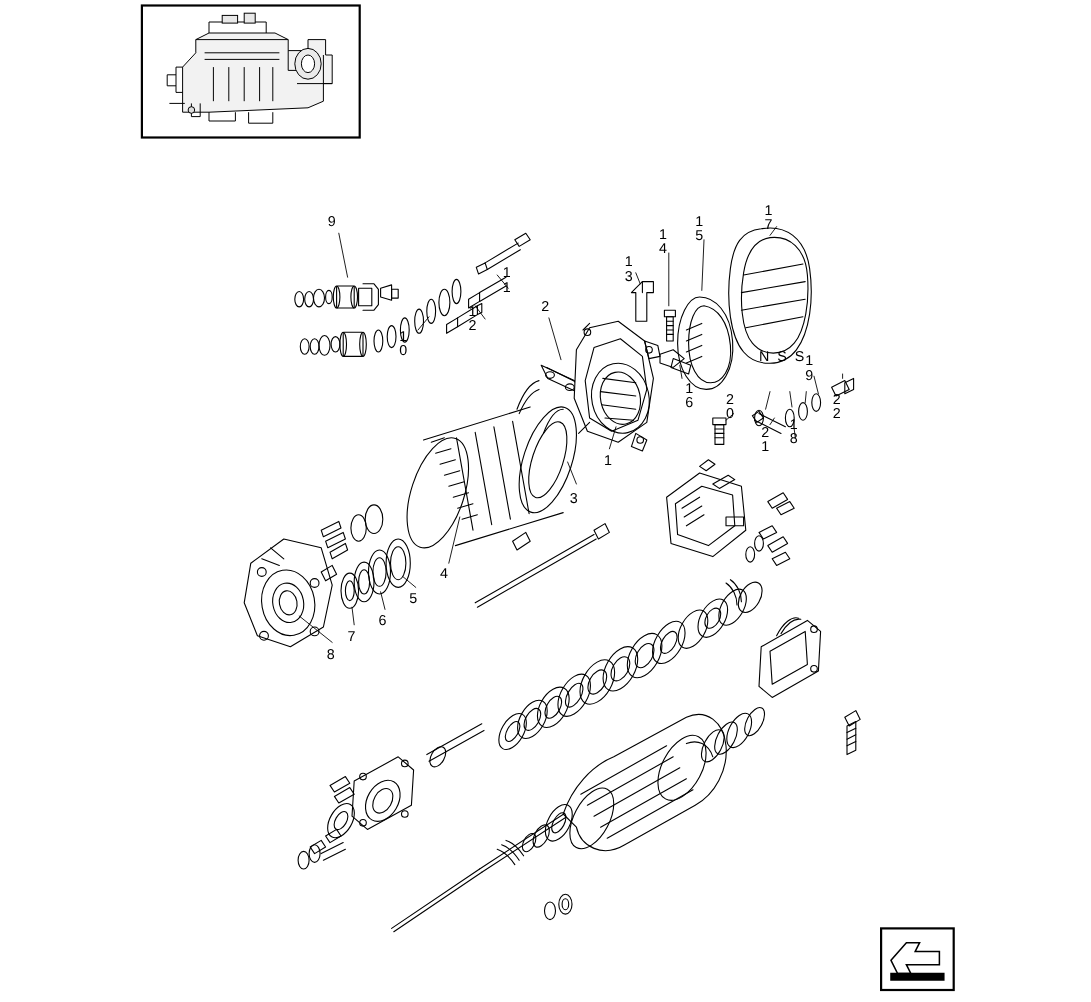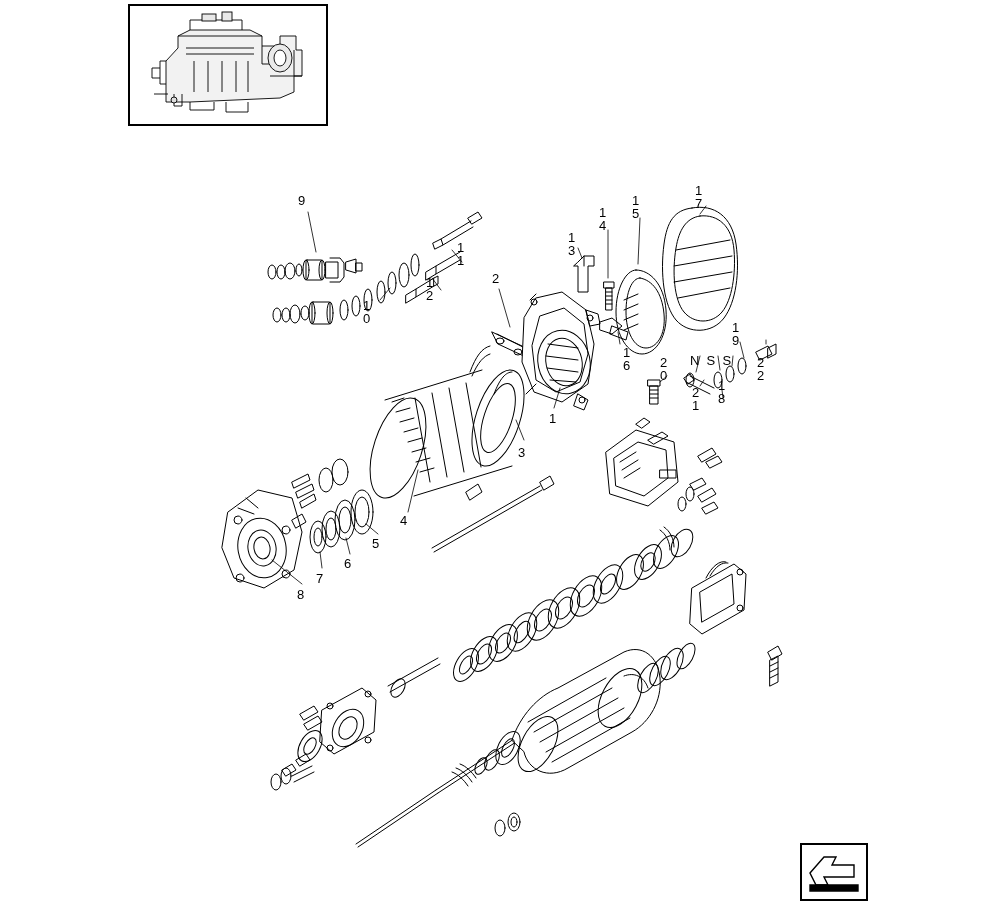--- a/index.html
+++ b/index.html
@@ -429,21 +429,21 @@
   <div class="callout" style="left:568px; top:231px;"><span>1</span><span>3</span></div>
 
   <div class="callout" style="left:599px; top:206px;"><span>1</span><span>4</span></div>
 
   <div class="callout" style="left:632px; top:194px;"><span>1</span><span>5</span></div>
 
   <div class="callout" style="left:695px; top:184px;"><span>1</span><span>7</span></div>
 
   <div class="callout" style="left:623px; top:346px;"><span>1</span><span>6</span></div>
 
-  <div class="callout" style="left:690px; top:354px;text-align:right;"><span>N  S  S</span></div>
+  <div class="callout" style="left:690px; top:317px;text-align:right;"><span>N  S  S</span></div>
 
   <div class="callout" style="left:732px; top:321px;"><span>1</span><span>9</span></div>
 
   <div class="callout" style="left:757px; top:356px;"><span>2</span><span>2</span></div>
 
   <div class="callout" style="left:718px; top:379px;"><span>1</span><span>8</span></div>
 
   <div class="callout" style="left:692px; top:386px;"><span>2</span><span>1</span></div>
 
   <div class="callout" style="left:660px; top:356px;"><span>2</span><span>0</span></div>

